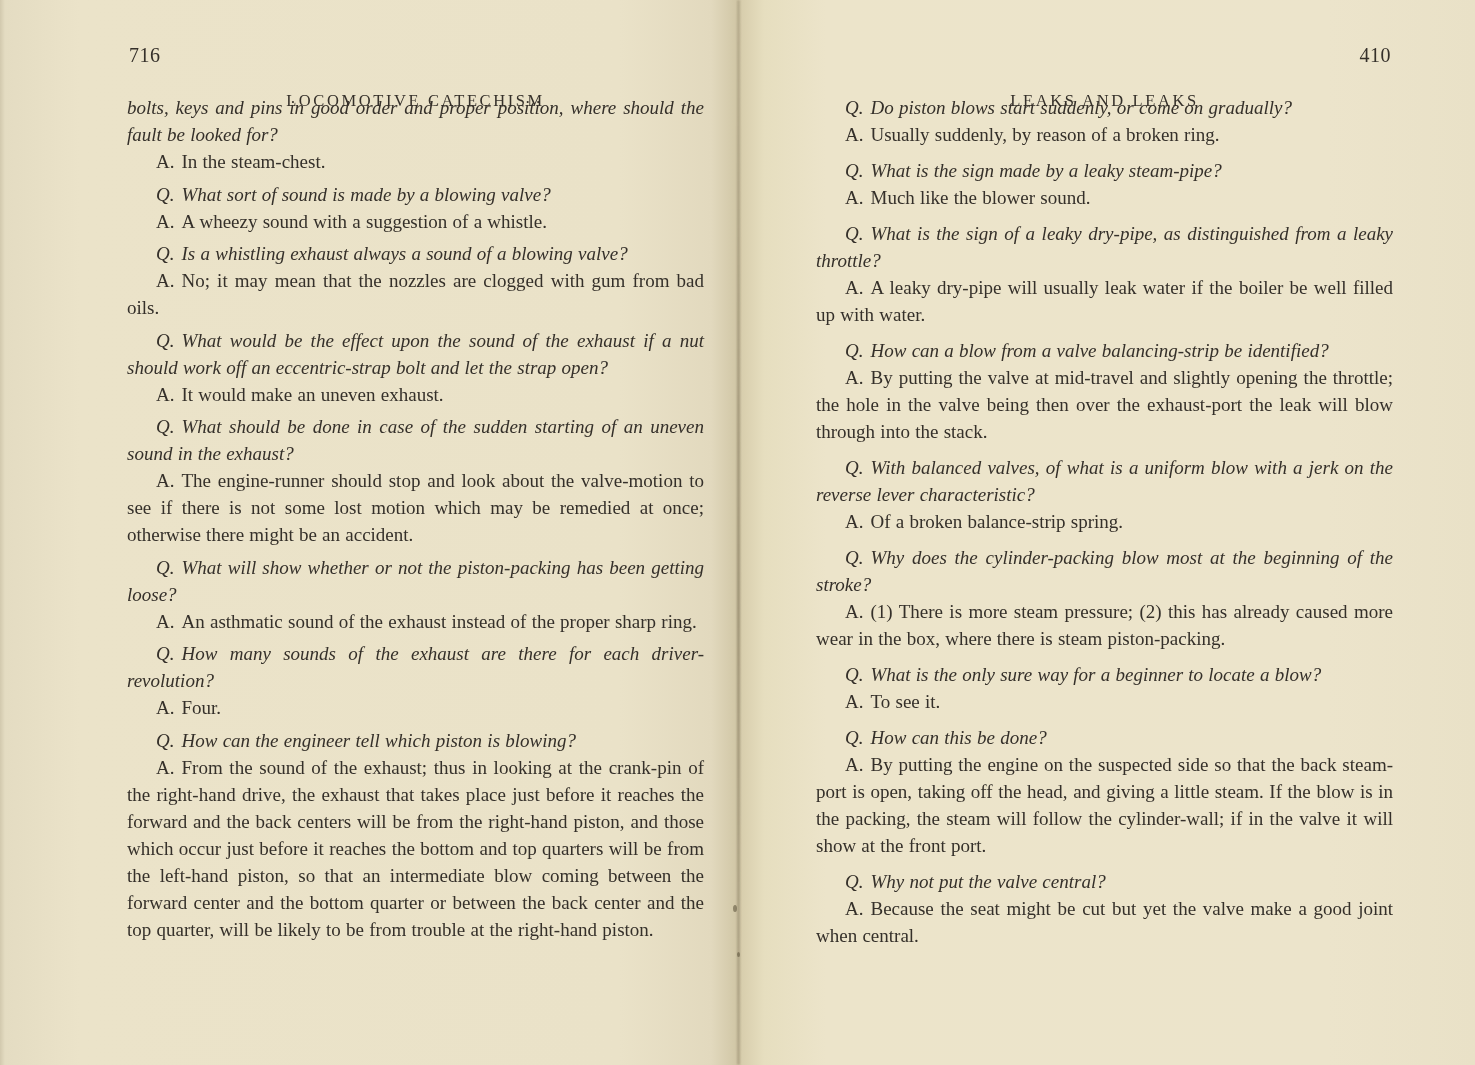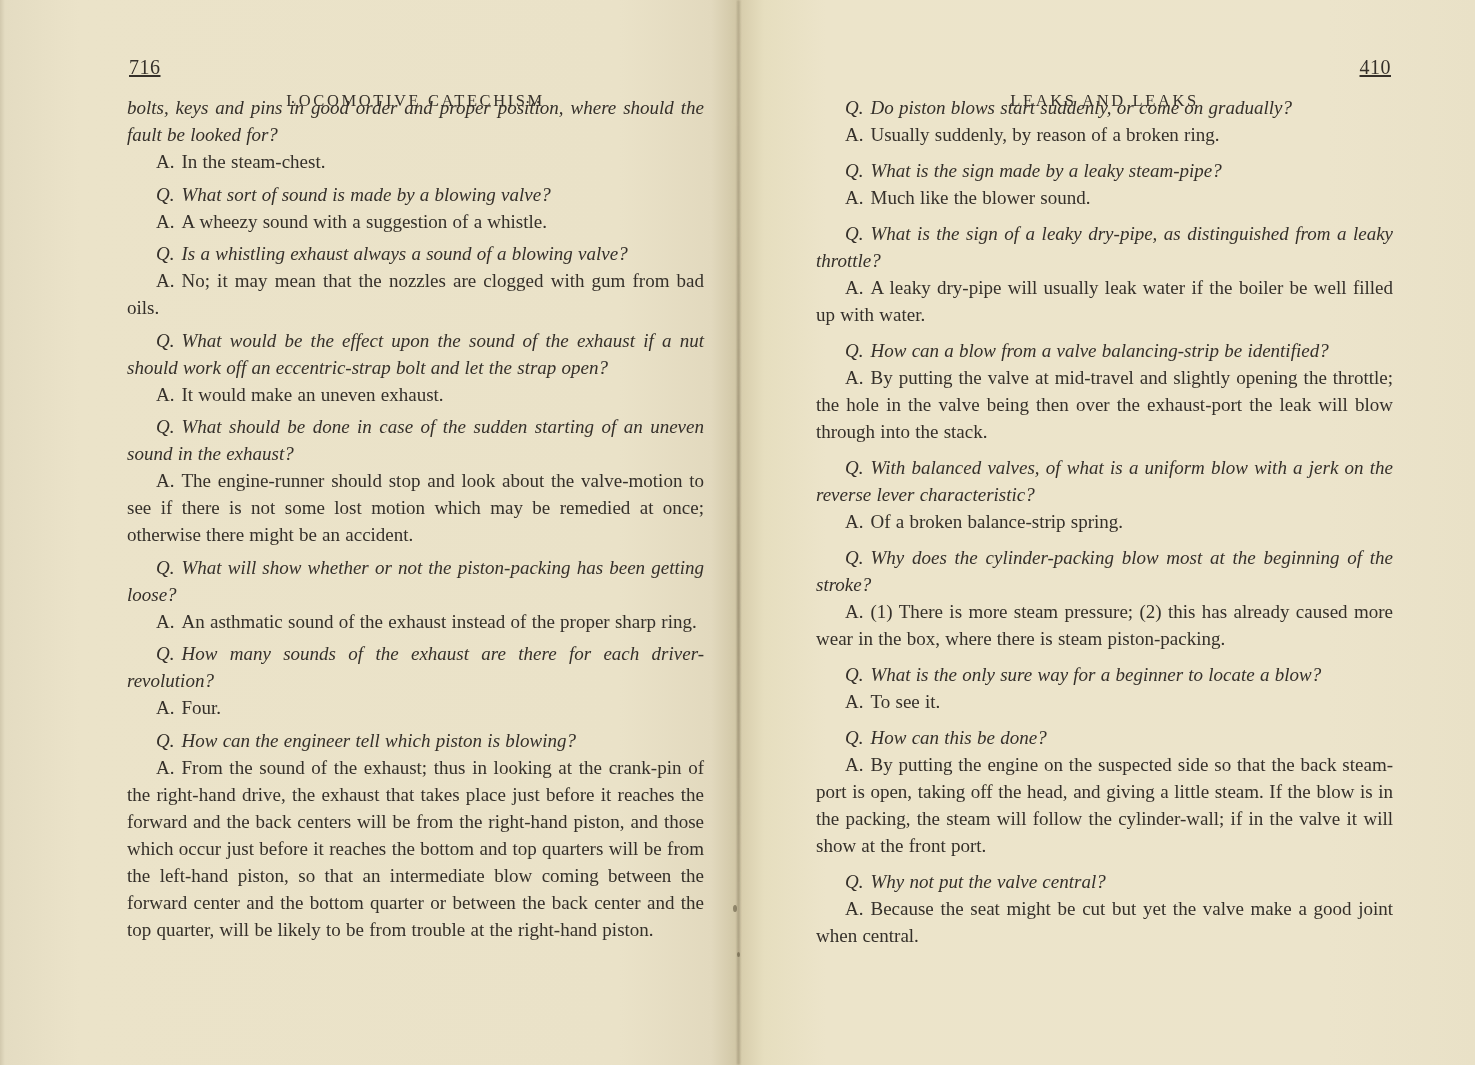--- a/index.html
+++ b/index.html
@@ -34,21 +34,21 @@
   }
   .speck.s1{left:733px;top:905px;}
   .speck.s2{left:737px;top:952px;width:3px;height:5px;}
 
   .page{position:absolute;top:44px;width:577px;}
   .page--left{left:127px;}
   .page--right{left:816px;}
 
   .running-head{position:relative;height:26px;}
   .folio{
-    position:absolute;top:12px;font-size:20px;letter-spacing:0.5px;text-decoration:underline;
+    position:absolute;top:0;font-size:20px;letter-spacing:0.5px;
   }
   .page--left .folio{left:2px;}
   .page--right .folio{right:2px;}
   .head-title{
     position:absolute;left:0;right:0;top:3px;text-align:center;
     font-size:16.5px;letter-spacing:2.6px;margin-top:44px;
   }
 
   .page-body{
     margin-top:24px;

